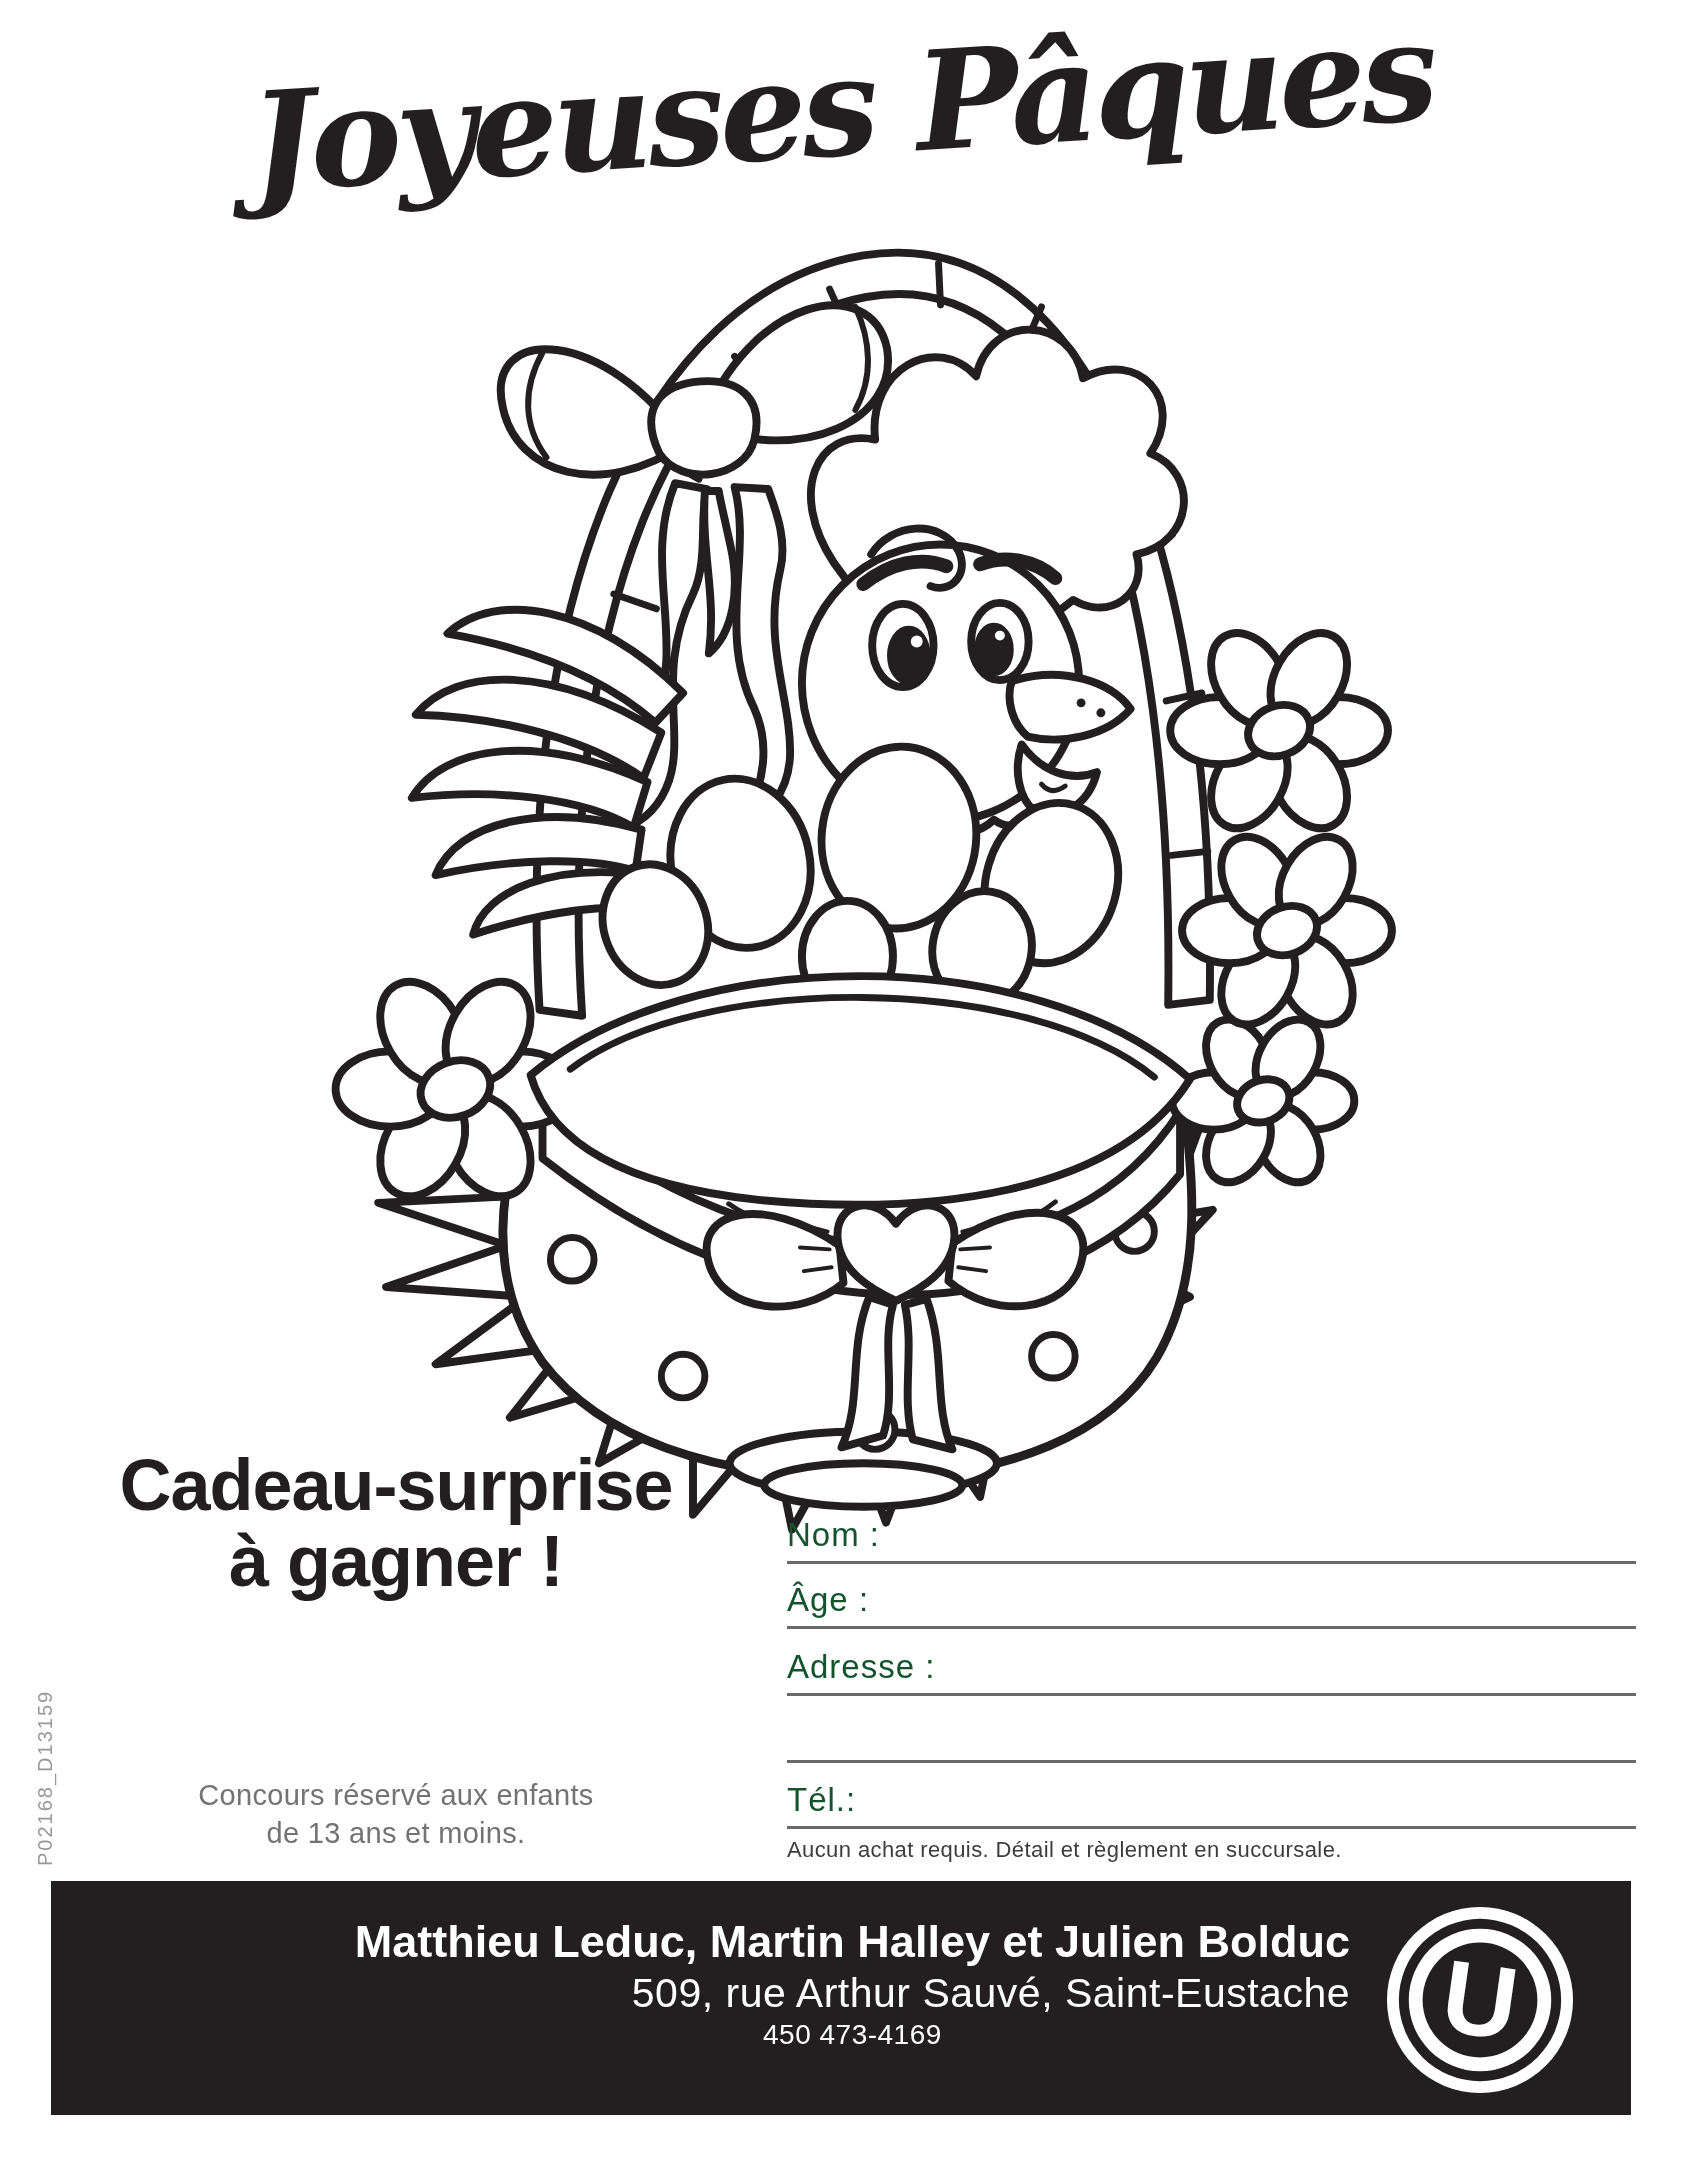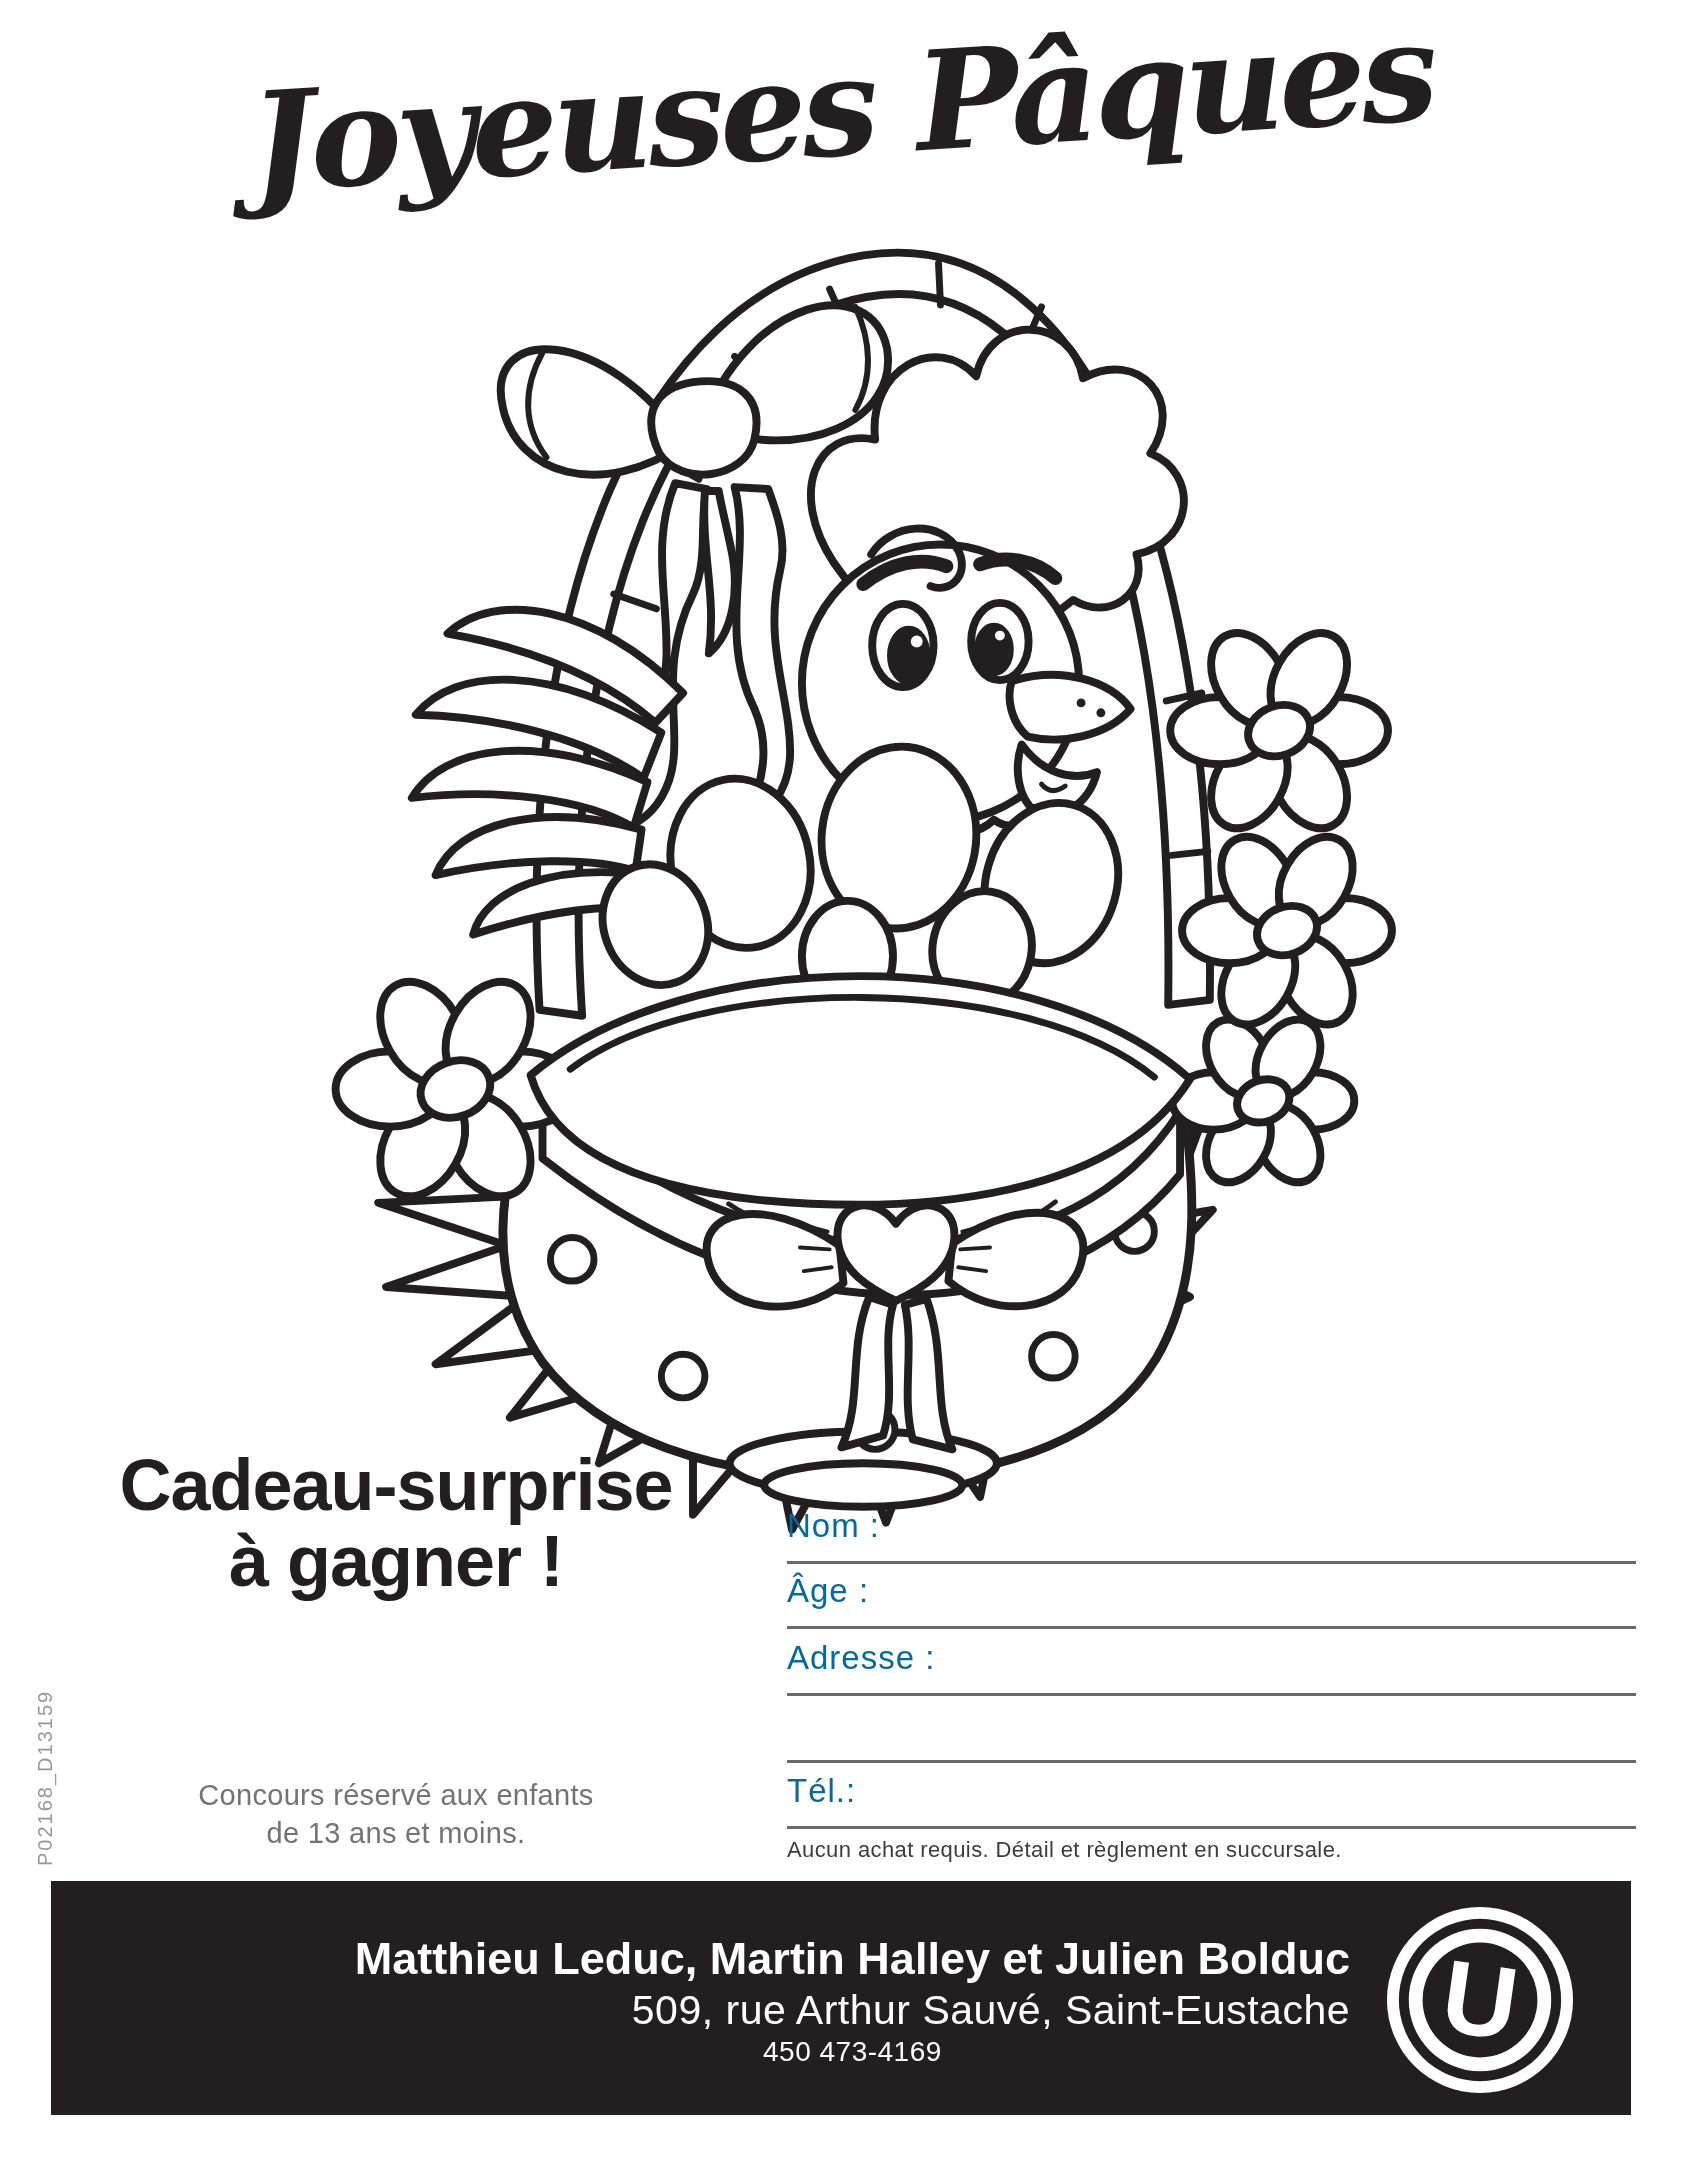--- a/index.html
+++ b/index.html
@@ -8,27 +8,27 @@
   .title{position:absolute;top:26px;left:0;right:0;text-align:center;
          font-family:"DejaVu Serif",serif;font-style:italic;font-weight:bold;
          font-size:137px;letter-spacing:-5px;transform:rotate(-3.5deg);color:#231f20;}
   .illustration{position:absolute;left:0;top:0;}
   .promo{position:absolute;left:94px;width:604px;text-align:center;color:#231f20;}
   .promo-headline{top:1447px;font-size:72px;font-weight:bold;letter-spacing:-1px;line-height:1.06;}
   .promo-tirage{top:1689px;font-size:47px;font-weight:bold;letter-spacing:0.5px;}
   .promo-elig{top:1776px;font-size:29px;line-height:1.32;color:#737373;letter-spacing:0.3px;}
   .form-row{position:absolute;left:787px;width:849px;height:55px;
             border-bottom:3px solid #6a6a6c;display:flex;align-items:flex-end;}
-  .form-label{font-size:33px;color:#0369a1;letter-spacing:1px;padding-bottom:16px;}
+  .form-label{font-size:33px;color:#14532d;letter-spacing:1px;padding-bottom:7px;}
   .disclaimer{position:absolute;left:787px;top:1837px;font-size:22px;color:#3c3c3c;letter-spacing:0.4px;}
   .print-code{position:absolute;left:34px;top:1725px;height:141px;
               writing-mode:vertical-rl;transform:rotate(180deg);
               font-size:20px;color:#97989a;letter-spacing:2px;}
   .footer-bar{position:absolute;left:51px;top:1881px;width:1580px;height:234px;background:#231f20;}
-  .footer-text{position:absolute;right:281px;top:34px;text-align:right;color:#ffffff;margin-top:17px;}
+  .footer-text{position:absolute;right:281px;top:34px;text-align:right;color:#ffffff;}
   .footer-names{font-size:45px;font-weight:bold;letter-spacing:0;line-height:1.18;}
   .footer-address{font-size:41px;line-height:1.22;letter-spacing:0.5px;}
   .footer-phone{font-size:28px;line-height:1.2;letter-spacing:0.5px;text-align:center;}
   .footer-logo{position:absolute;left:1334px;top:24px;width:190px;height:190px;}
   .abs{position:absolute;}
 </style>
 </head>
 <body>
 
 <div class="page">

